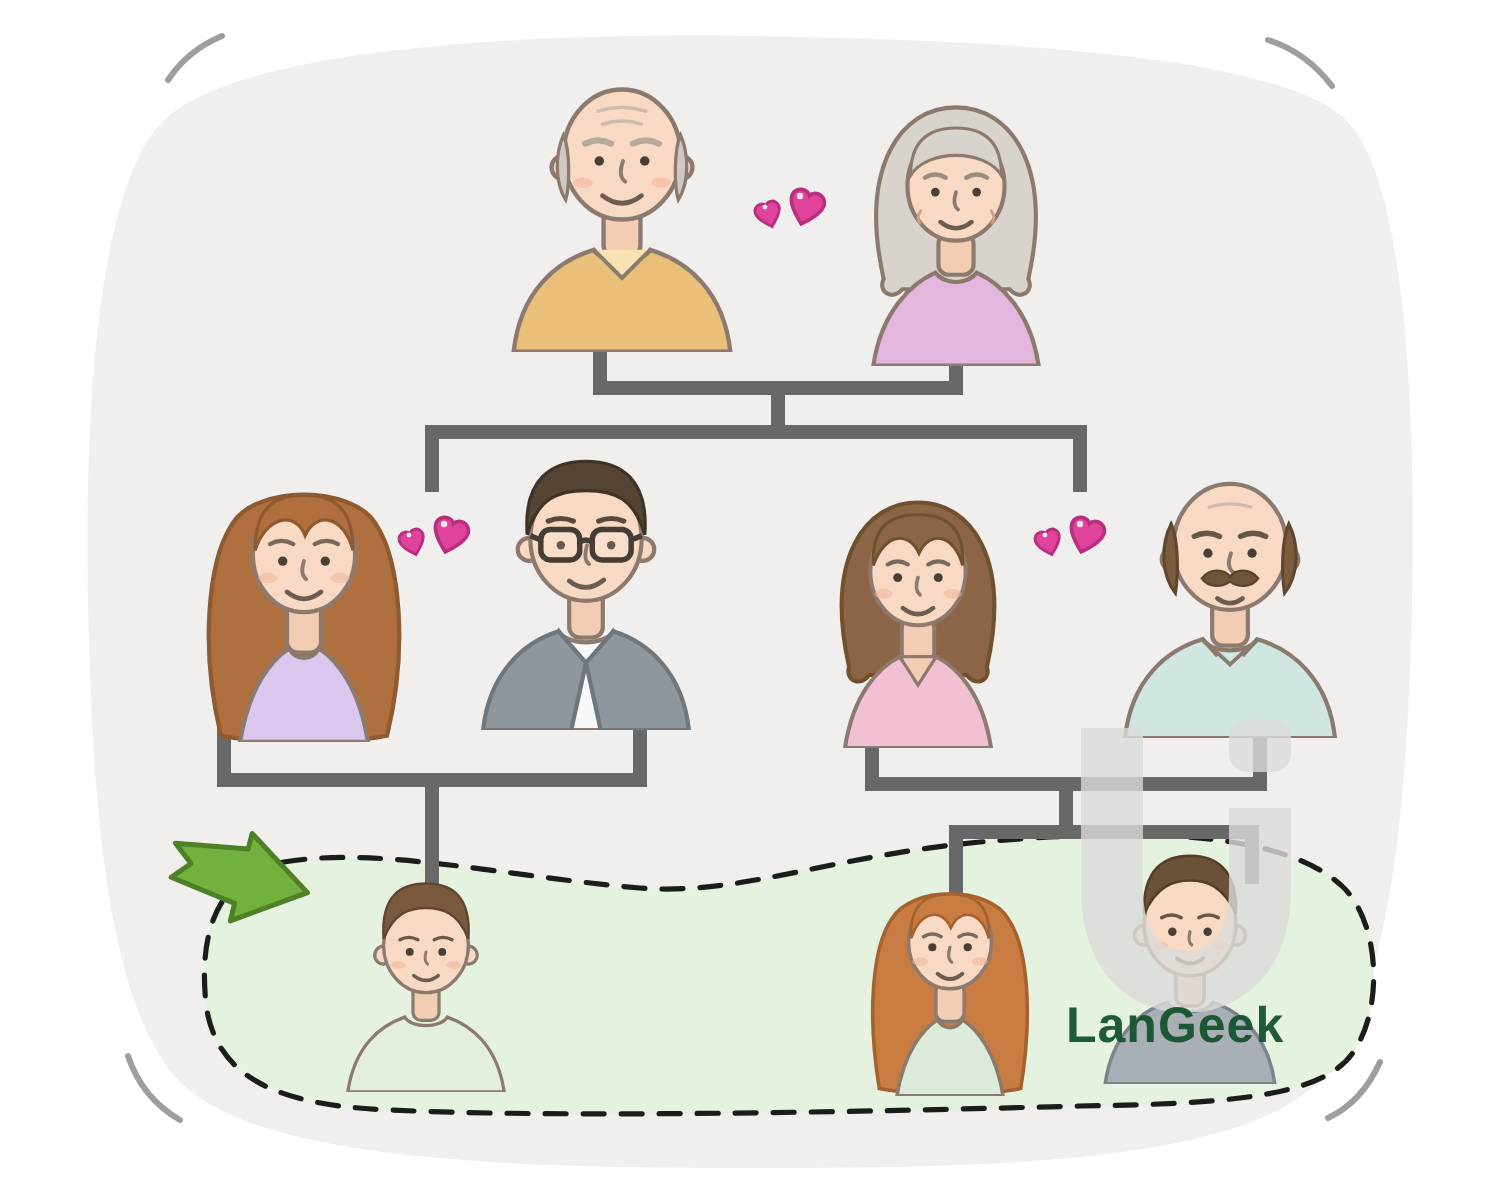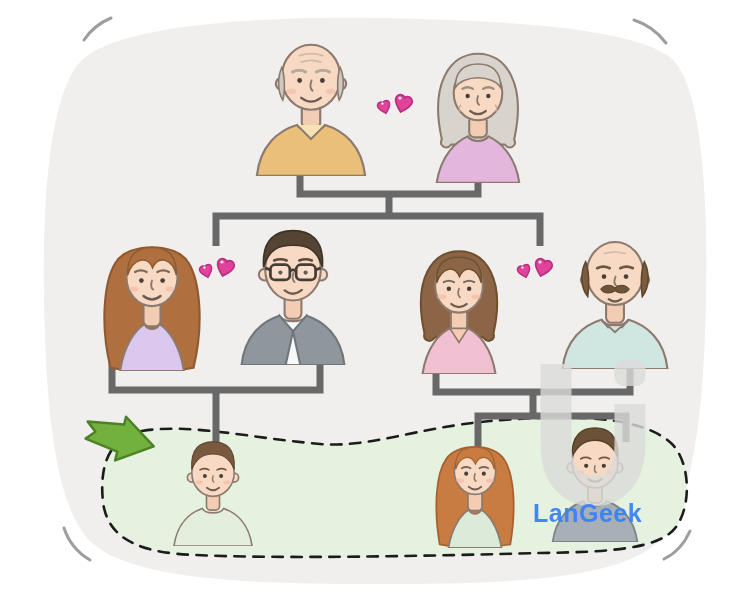--- a/index.html
+++ b/index.html
@@ -3,21 +3,21 @@
 <meta charset="utf-8">
 <style>
   * { margin:0; padding:0; box-sizing:border-box; }
   html,body { width:750px; height:600px; background:#ffffff; font-family:"Liberation Sans", sans-serif; }
   .stage { position:relative; width:750px; height:600px; background:#ffffff; overflow:hidden; }
   .layer { position:absolute; left:0; top:0; width:750px; height:600px; }
   .person, .icon { position:absolute; }
   .watermark-text {
     position:absolute; left:533px; top:499px;
     font-size:25px; font-weight:700; letter-spacing:0.5px;
-    color:#3b82f6; opacity:0.95;
+    color:#14532d; opacity:0.95;
   }
 </style>
 </head>
 <body>
 
 <div class="stage">
 
   <svg class="layer" viewBox="0 0 750 600">
     <path d="M375,18 C520,20 642,30 673,60 C702,89 708,198 706,300 C704,402 695,500 660,540 C621,581 500,584 375,584 C250,584 129,580 90,541 C53,503 46,400 44,300 C42,198 50,91 82,60 C114,29 230,16 375,18 Z" fill="#f0efee"></path>
     <g fill="none" stroke="#9e9e9e" stroke-width="3" stroke-linecap="round">

